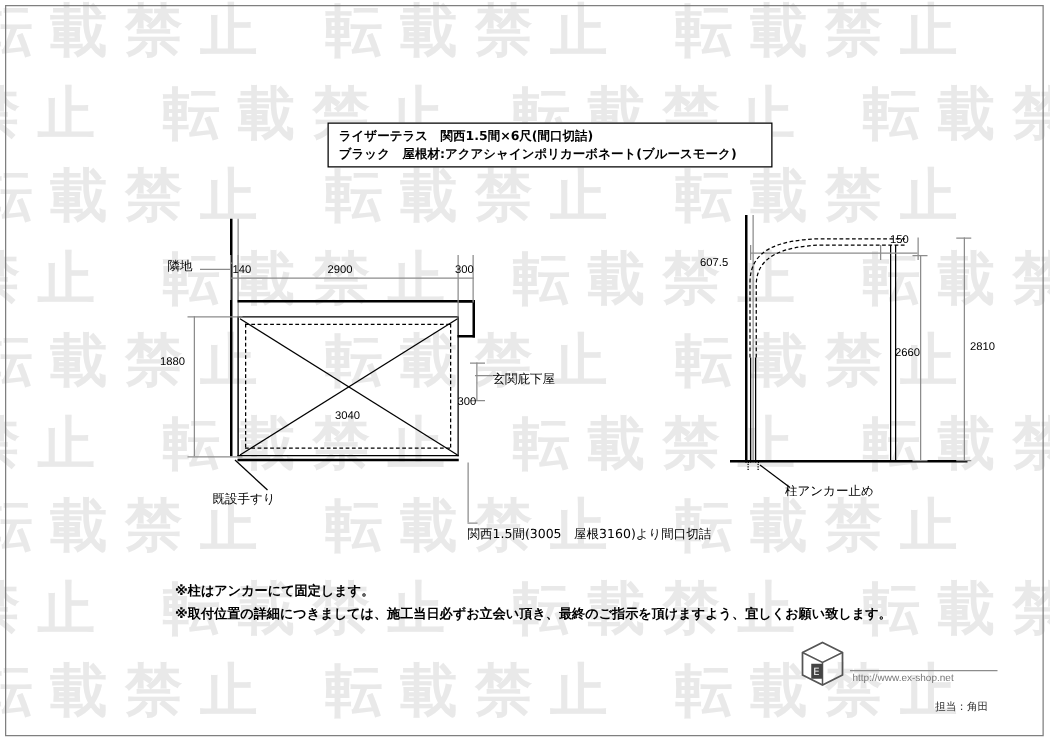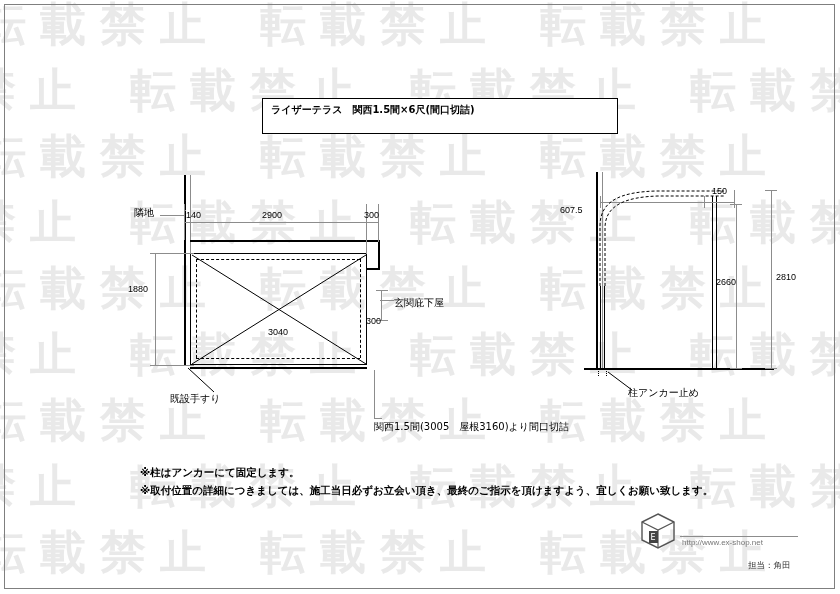--- a/index.html
+++ b/index.html
@@ -179,20 +179,21 @@
     <div class="wm-row" style="left:690px; top:456px;">転載禁止</div>
     <div class="wm-row" style="left:-20px;  top:522px;">転載禁止</div>
     <div class="wm-row" style="left:260px; top:522px;">転載禁止</div>
     <div class="wm-row" style="left:540px; top:522px;">転載禁止</div>
   </div>
 
   <div id="frame"></div>
 
   <div id="title-box">
     <div class="t-line">ライザーテラス　関西1.5間×6尺(間口切詰)</div>
+    <div class="t-line">ブラック　屋根材:アクアシャインポリカーボネート(ブルースモーク)</div>
   </div>
 
   <div>
 
     <div class="ln vl" style="left:184px; top:175px; width:2px; height:190px;"></div>
     <div class="ln vl gl" style="left:190px; top:175px; height:190px;"></div>
 
     <div class="ln hl" style="left:190px; top:240px; width:190px; height:2px;"></div>
     <div class="ln hl" style="left:366px; top:240px; width:14px; height:2px;"></div>
 

